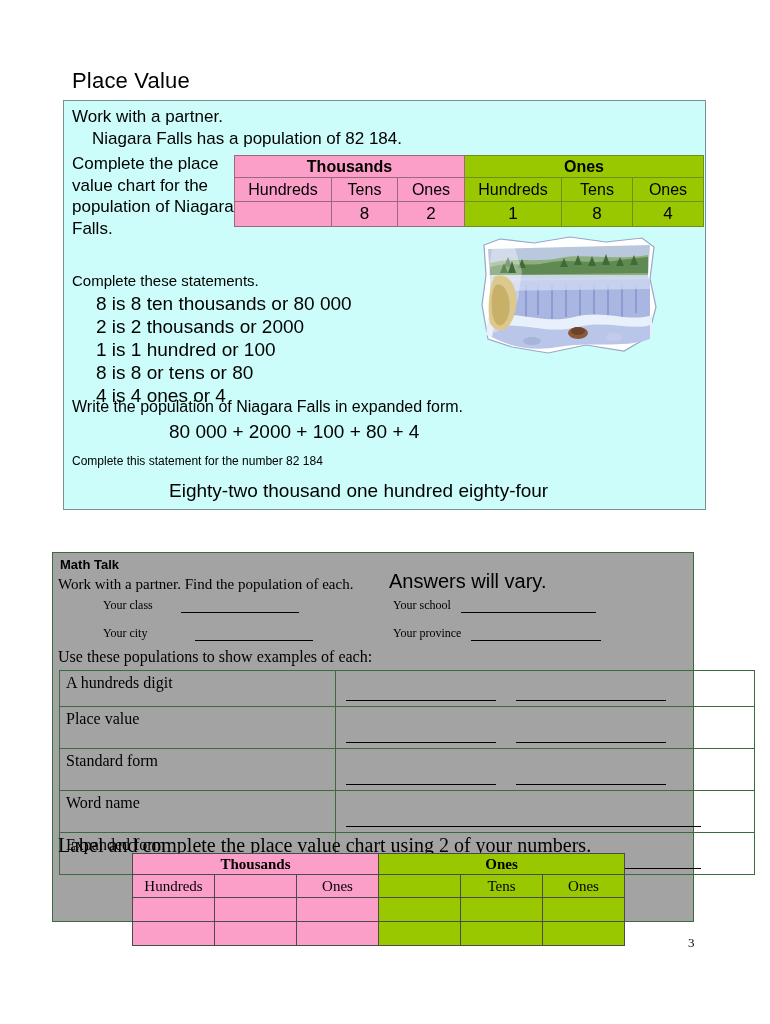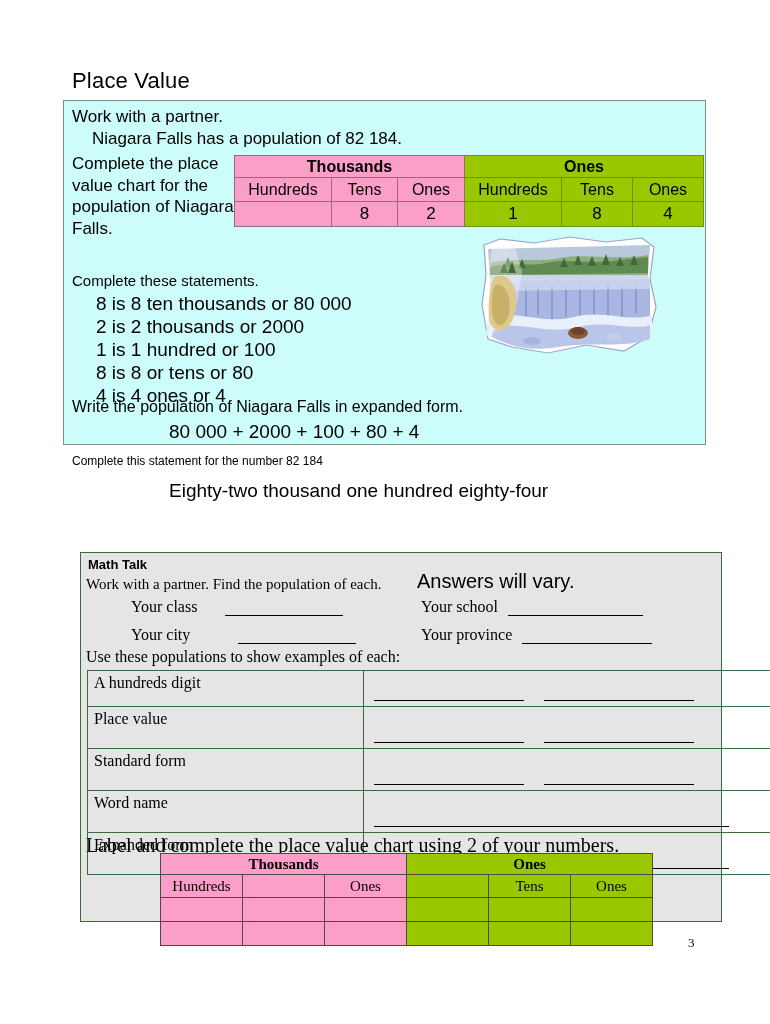--- a/index.html
+++ b/index.html
@@ -16,21 +16,21 @@
   
   #page-title{
     position:absolute;left:72px;top:68px;
     font-size:22px;font-weight:400;letter-spacing:.2px;
     font-family:"Liberation Sans", sans-serif;
   }
 
   
   #activity-box{
     position:absolute;left:63px;top:100px;
-    width:643px;height:345px;
+    width:643px;height:410px;
     background:#ccfdfb;
     border:1px solid #7a8f8f;
     box-sizing:border-box;
   }
   .blue-text{font-family:"Liberation Sans", sans-serif;color:#000;}
   #intro-line-1{position:absolute;left:8px;top:6px;font-size:17px;}
   #intro-line-2{position:absolute;left:8px;top:28px;font-size:17px;margin-left:20px;}
 
   #chart-instruction{
     position:absolute;left:8px;top:52px;width:170px;
@@ -70,43 +70,43 @@
   }
   #falls-image svg{display:block;width:190px;height:128px;}
 
   #expanded-prompt{position:absolute;left:8px;top:297px;font-size:16px;}
   #expanded-answer{position:absolute;left:105px;top:320px;font-size:19px;}
   #word-prompt{position:absolute;left:8px;top:353px;font-size:12px;}
   #word-answer{position:absolute;left:105px;top:379px;font-size:19px;}
 
   
   #mathtalk-box{
-    position:absolute;left:80px;top:552px;
+    position:absolute;left:52px;top:552px;
     width:642px;height:370px;
-    background:#e5e5e5;
+    background:#a3a3a3;
     border:1px solid #3a6b3a;
     box-sizing:border-box;
     font-family:"Liberation Serif", serif;
     text-decoration:underline;
   }
   #mathtalk-title{
     position:absolute;left:7px;top:4px;
     font-family:"Liberation Sans", sans-serif;
     font-weight:bold;font-size:13px;
   }
   #mt-instruction{
     position:absolute;left:5px;top:23px;
     font-size:15px;font-family:"Liberation Serif", serif;
   }
   #answers-vary{
     position:absolute;left:336px;top:17px;
     font-family:"Liberation Sans", sans-serif;
     font-size:20px;
   }
-  .mt-field{position:absolute;font-size:16px;font-family:"Liberation Serif", serif;}
+  .mt-field{position:absolute;font-size:12px;font-family:"Liberation Serif", serif;}
   .rule{display:inline-block;border-bottom:1.5px solid #000;height:0;vertical-align:bottom;}
 
   #fld-class{left:50px;top:45px;}
   #fld-class .rule{width:118px;margin-left:28px;}
   #fld-school{left:340px;top:45px;}
   #fld-school .rule{width:135px;margin-left:10px;}
   #fld-city{left:50px;top:73px;}
   #fld-city .rule{width:118px;margin-left:48px;}
   #fld-province{left:340px;top:73px;}
   #fld-province .rule{width:130px;margin-left:10px;}

